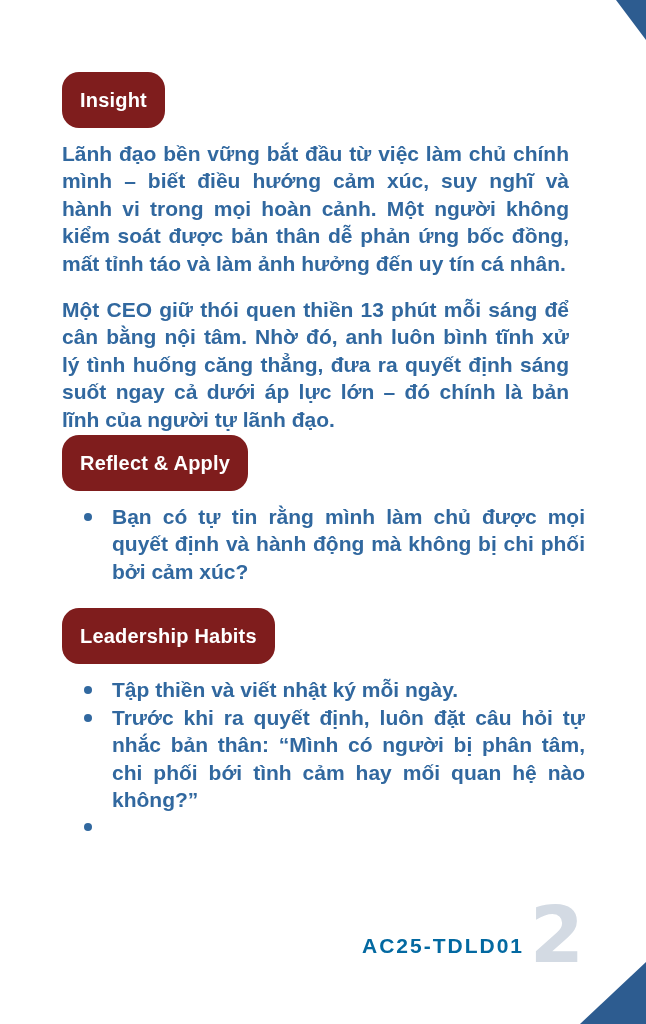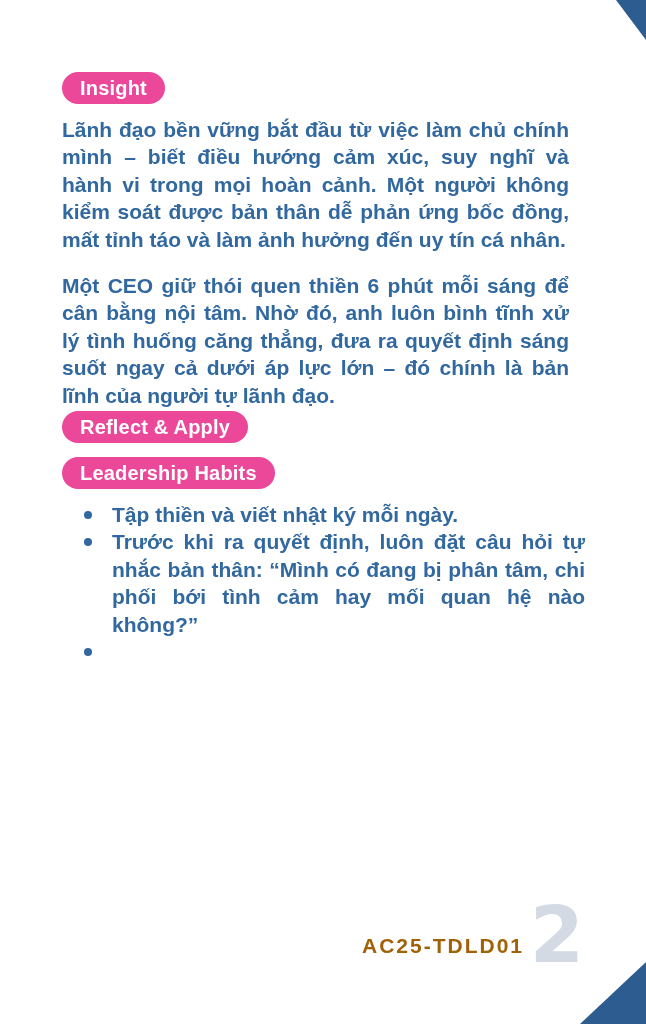--- a/index.html
+++ b/index.html
@@ -21,26 +21,26 @@
     position:absolute;bottom:0;right:0;width:66px;height:62px;
     background:#2d5c90;
     clip-path:polygon(100% 0,0 100%,100% 100%);
   }
   .content{
     position:absolute;left:62px;top:72px;width:523px;
   }
   .sec{margin:0;}
   .sec.gap-a{margin-top:19px;}
   .sec.gap-b{margin-top:2px;}
-  .sec.gap-c{margin-top:14px;}
+  .sec.gap-c{margin-top:23px;}
   .badge{
     display:inline-block;
-    background:#ec4899;color:#ffffff;
+    background:#7f1d1d;color:#ffffff;
     font-weight:bold;font-size:20px;line-height:20px;
-    padding:6px 18px;border-radius:17px;
+    padding:18px 18px;border-radius:17px;
     letter-spacing:0.2px;
   }
   .para{
     margin:12px 16px 0 0;
     color:#31689f;font-weight:bold;
     font-size:21px;line-height:27.4px;
     text-align:justify;
   }
   ul.bullets{
     list-style:none;margin:12px 0 0 0;padding:0;
@@ -51,21 +51,21 @@
     font-size:21px;line-height:27.4px;
     text-align:justify;
   }
   .dot{
     position:absolute;left:22px;top:10px;
     width:8px;height:8px;border-radius:50%;
     background:#31689f;
   }
   .footer-code{
     position:absolute;top:934px;right:122px;
-    color:#a16207;font-weight:bold;
+    color:#0369a1;font-weight:bold;
     font-size:21px;letter-spacing:2px;
     white-space:nowrap;
   }
   .page-num{
     position:absolute;top:896px;right:62px;
     color:#d3dae3;font-weight:bold;
     font-size:78px;line-height:1;
     font-family:"DejaVu Sans", sans-serif;
   }
 </style>
@@ -78,39 +78,43 @@
   <div class="corner-bottom"></div>
 
   <div class="content">
 
     <div class="sec">
       <div class="badge">Insight</div>
       <p class="para">Lãnh đạo bền vững bắt đầu từ việc làm chủ chính mình – biết điều hướng cảm xúc, suy nghĩ và hành vi trong mọi hoàn cảnh. Một người không kiểm soát được bản thân dễ phản ứng bốc đồng, mất tỉnh táo và làm ảnh hưởng đến uy tín cá nhân.</p>
     </div>
 
     <div class="sec gap-a">
-      <p class="para">Một CEO giữ thói quen thiền 6 phút mỗi sáng để cân bằng nội tâm. Nhờ đó, anh luôn bình tĩnh xử lý tình huống căng thẳng, đưa ra quyết định sáng suốt ngay cả dưới áp lực lớn – đó chính là bản lĩnh của người tự lãnh đạo.</p>
+      <p class="para">Một CEO giữ thói quen thiền 13 phút mỗi sáng để cân bằng nội tâm. Nhờ đó, anh luôn bình tĩnh xử lý tình huống căng thẳng, đưa ra quyết định sáng suốt ngay cả dưới áp lực lớn – đó chính là bản lĩnh của người tự lãnh đạo.</p>
     </div>
 
     <div class="sec gap-b">
       <div class="badge">Reflect &amp; Apply</div>
       <ul class="bullets">
+          <li>
+          <span class="dot"></span>
+          <span>Bạn có tự tin rằng mình làm chủ được mọi quyết định và hành động mà không bị chi phối bởi cảm xúc?</span>
+        </li>
         </ul>
     </div>
 
     <div class="sec gap-c">
       <div class="badge">Leadership Habits</div>
       <ul class="bullets">
           <li>
           <span class="dot"></span>
           <span>Tập thiền và viết nhật ký mỗi ngày.</span>
         </li>
           <li>
           <span class="dot"></span>
-          <span>Trước khi ra quyết định, luôn đặt câu hỏi tự nhắc bản thân: “Mình có đang bị phân tâm, chi phối bới tình cảm hay mối quan hệ nào không?”</span>
+          <span>Trước khi ra quyết định, luôn đặt câu hỏi tự nhắc bản thân: “Mình có người bị phân tâm, chi phối bới tình cảm hay mối quan hệ nào không?”</span>
         </li>
           <li>
           <span class="dot"></span>
         </li>
         </ul>
     </div>
 
   </div>
 
   <div class="footer-code">AC25-TDLD01</div>

